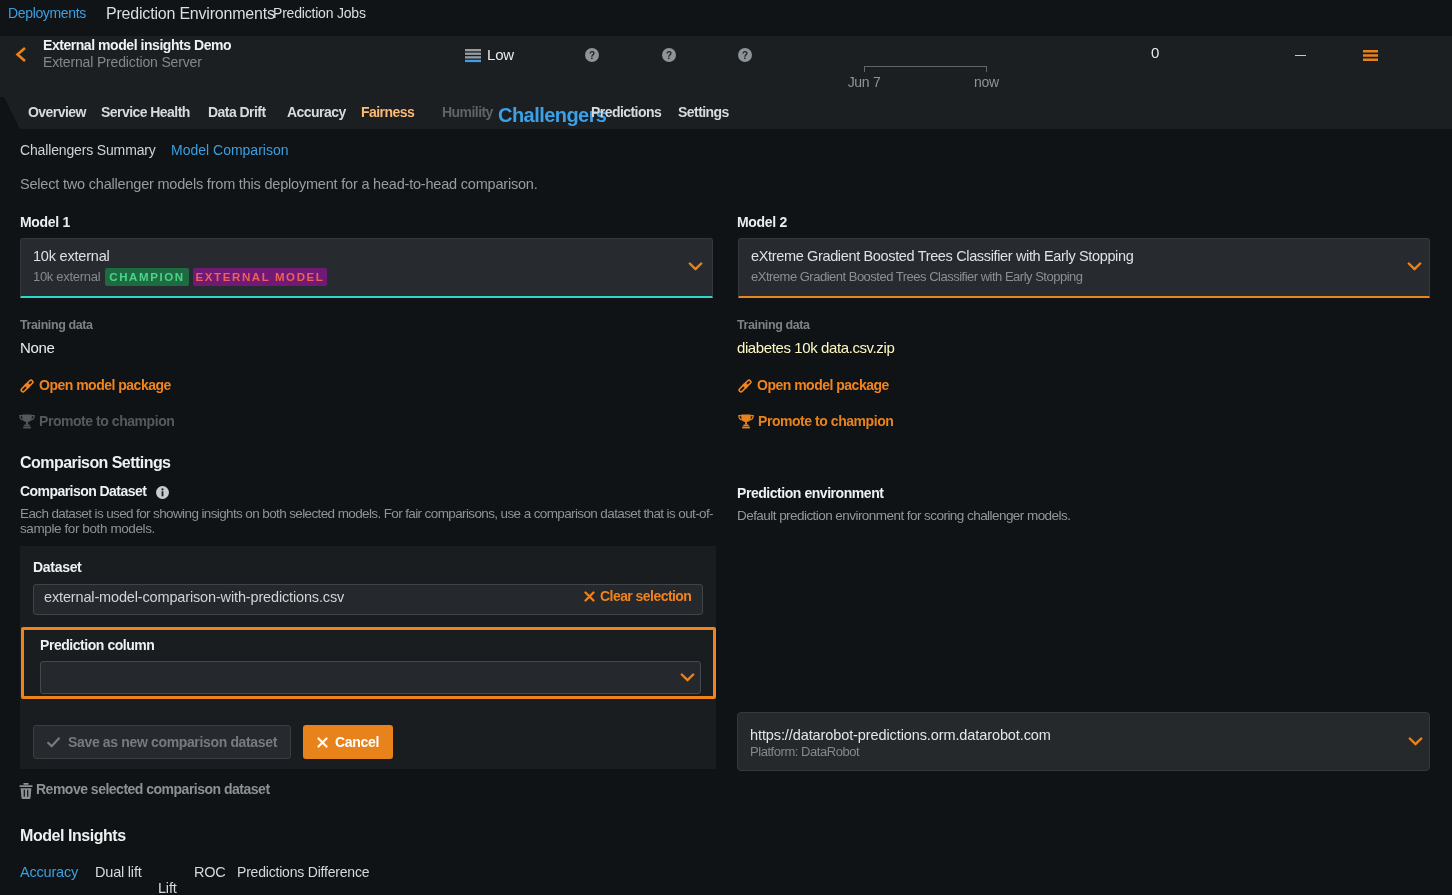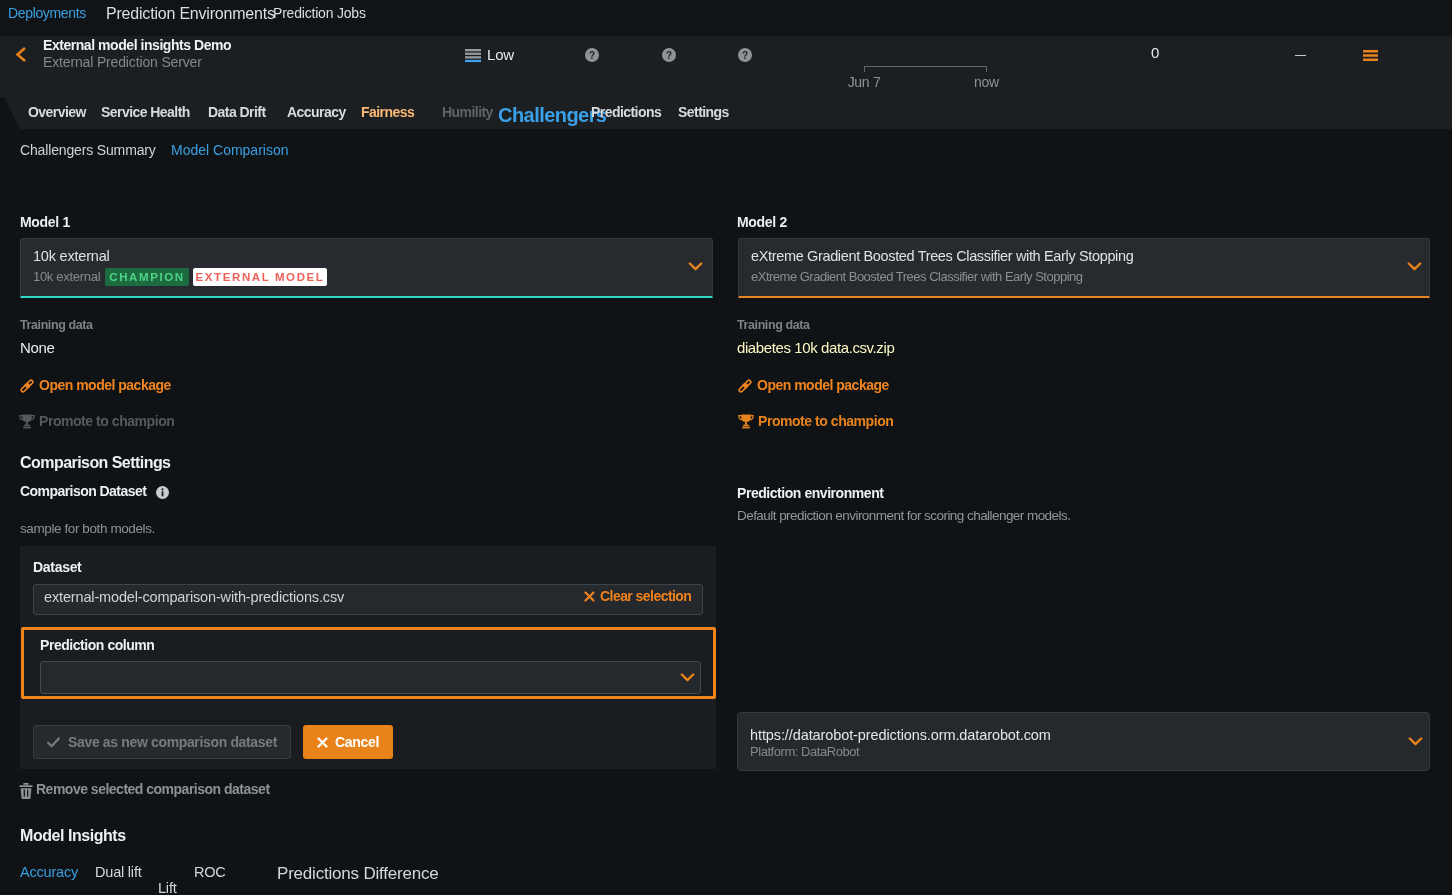--- a/index.html
+++ b/index.html
@@ -66,29 +66,30 @@
   <div class="t b" style="left:208px;top:105px;font-size:14px;letter-spacing:-0.55px;color:#d8dadb;">Data Drift</div>
   <div class="t b" style="left:287px;top:105px;font-size:14px;letter-spacing:-0.55px;color:#d8dadb;">Accuracy</div>
   <div class="t b" style="left:361px;top:105px;font-size:14px;letter-spacing:-0.55px;color:#fdba74;">Fairness</div>
   <div class="t b" style="left:430px;top:105px;font-size:14px;letter-spacing:-0.55px;color:#5e6366;margin-left:12px;">Humility</div>
   <div class="t b" style="left:498px;top:105px;font-size:20px;letter-spacing:-0.55px;color:#3aa0e8;">Challengers</div>
   <div class="t b" style="left:591px;top:105px;font-size:14px;letter-spacing:-0.55px;color:#d8dadb;">Predictions</div>
   <div class="t b" style="left:678px;top:105px;font-size:14px;letter-spacing:-0.55px;color:#d8dadb;">Settings</div>
 
   <div class="t" style="left:20px;top:143px;font-size:14px;letter-spacing:-0.15px;color:#d0d2d3;">Challengers Summary</div>
   <div class="t" style="left:171px;top:143px;font-size:14px;color:#3b9fe0;">Model Comparison</div>
+  <div class="t" style="left:20px;top:177px;font-size:14.5px;letter-spacing:-0.2px;color:#989c9f;">Select two challenger models from this deployment for a head-to-head comparison.</div>
 
   <div class="t b" style="left:20px;top:215px;font-size:14px;letter-spacing:-0.3px;color:#ecedee;">Model 1</div>
   <div class="t b" style="left:737px;top:215px;font-size:14px;letter-spacing:-0.3px;color:#ecedee;">Model 2</div>
 
   <div style="position:absolute;left:20px;top:238px;width:693px;height:60px;background:#272a2f;border:1px solid #34383c;border-bottom:2px solid #2fd8c6;border-radius:3px 3px 0 0;"></div>
   <div class="t" style="left:33px;top:249px;font-size:14.5px;letter-spacing:-0.2px;color:#dfe1e3;">10k external</div>
   <div class="t" style="left:33px;top:270px;font-size:13px;letter-spacing:-0.3px;color:#868a8e;">10k external</div>
   <div class="t b" style="left:105px;top:268px;width:84px;height:18px;line-height:18px;text-align:center;font-size:11.5px;letter-spacing:1.6px;color:#4ed487;background:#1c6b41;border-radius:2px;">CHAMPION</div>
-  <div class="t b" style="left:193px;top:268px;width:134px;height:18px;line-height:18px;text-align:center;font-size:11.5px;letter-spacing:1.6px;color:#ef6157;background:#ffffff;border-radius:2px;">EXTERNAL MODEL</div>
+  <div class="t b" style="left:193px;top:268px;width:134px;height:18px;line-height:18px;text-align:center;font-size:11.5px;letter-spacing:1.6px;color:#ef6157;background:#701a75;border-radius:2px;">EXTERNAL MODEL</div>
   <svg style="left:688px;top:262px;" width="15" height="10" viewBox="0 0 15 10">
     <path d="M1.8,1.5 L7.5,7.2 L13.2,1.5" fill="none" stroke="#e8821c" stroke-width="2.4" stroke-linecap="round" stroke-linejoin="round"></path>
   </svg>
 
   <div style="position:absolute;left:738px;top:238px;width:692px;height:60px;background:#272a2f;border:1px solid #34383c;border-bottom:2px solid #e8871f;border-radius:3px 3px 0 0;"></div>
   <div class="t" style="left:751px;top:249px;font-size:14.5px;letter-spacing:-0.35px;color:#dfe1e3;">eXtreme Gradient Boosted Trees Classifier with Early Stopping</div>
   <div class="t" style="left:751px;top:270px;font-size:13px;letter-spacing:-0.5px;color:#8b8f92;">eXtreme Gradient Boosted Trees Classifier with Early Stopping</div>
   <svg style="left:1407px;top:262px;" width="15" height="10" viewBox="0 0 15 10">
     <path d="M1.8,1.5 L7.5,7.2 L13.2,1.5" fill="none" stroke="#e8821c" stroke-width="2.4" stroke-linecap="round" stroke-linejoin="round"></path>
   </svg>
@@ -130,20 +131,21 @@
   </svg>
   <div class="t b" style="left:758px;top:414px;font-size:14px;letter-spacing:-0.45px;color:#e8821c;">Promote to champion</div>
 
   <div class="t b" style="left:20px;top:455px;font-size:16px;letter-spacing:-0.55px;color:#eff0f1;">Comparison Settings</div>
   <div class="t b" style="left:20px;top:484px;font-size:14px;letter-spacing:-0.55px;color:#eef0f1;">Comparison Dataset</div>
   <svg style="left:156px;top:486px;" width="13" height="13" viewBox="0 0 13 13">
     <circle cx="6.5" cy="6.5" r="6.5" fill="#c9ccce"></circle>
     <circle cx="6.5" cy="3.4" r="1.1" fill="#1a1d20"></circle>
     <rect x="5.6" y="5.3" width="1.8" height="5" fill="#1a1d20"></rect>
   </svg>
+  <div class="t" style="left:20px;top:507px;font-size:13.5px;letter-spacing:-0.62px;color:#8f9296;">Each dataset is used for showing insights on both selected models. For fair comparisons, use a comparison dataset that is out-of-</div>
   <div class="t" style="left:20px;top:521.5px;font-size:13.5px;letter-spacing:-0.4px;color:#8f9296;">sample for both models.</div>
 
   <div style="position:absolute;left:20px;top:546px;width:696px;height:223px;background:#1a1d20;"></div>
   <div class="t b" style="left:33px;top:560px;font-size:14px;letter-spacing:-0.3px;color:#eef0f1;text-align:right;">Dataset</div>
   <div style="position:absolute;left:33px;top:584px;width:670px;height:31px;background:#25282c;border:1px solid #404448;border-radius:3px;"></div>
   <div class="t" style="left:44px;top:590px;font-size:14.5px;letter-spacing:-0.15px;color:#d2d4d6;">external-model-comparison-with-predictions.csv</div>
   <svg style="left:584px;top:591px;" width="11" height="11" viewBox="0 0 11 11">
     <path d="M1.5,1.5 L9.5,9.5 M9.5,1.5 L1.5,9.5" stroke="#f0831c" stroke-width="2.2" stroke-linecap="round"></path>
   </svg>
   <div class="t b" style="left:600px;top:589px;font-size:14px;letter-spacing:-0.55px;color:#f0831c;">Clear selection</div>
@@ -177,21 +179,21 @@
     <rect x="4.7" y="6.7" width="1.2" height="7" fill="#0f1315"></rect>
     <rect x="8.1" y="6.7" width="1.2" height="7" fill="#0f1315"></rect>
   </svg>
   <div class="t b" style="left:36px;top:782px;font-size:14px;letter-spacing:-0.5px;color:#8e9193;">Remove selected comparison dataset</div>
 
   <div class="t b" style="left:20px;top:828px;font-size:16px;letter-spacing:-0.45px;color:#eff0f1;">Model Insights</div>
   <div class="t" style="left:20px;top:865px;font-size:14.5px;letter-spacing:-0.2px;color:#3b9fe0;">Accuracy</div>
   <div class="t" style="left:95px;top:865px;font-size:14.5px;letter-spacing:-0.2px;color:#d6d8d9;">Dual lift</div>
   <div class="t" style="left:158px;top:865px;font-size:14.5px;letter-spacing:-0.2px;color:#d6d8d9;margin-top:16px;">Lift</div>
   <div class="t" style="left:194px;top:865px;font-size:14.5px;letter-spacing:-0.2px;color:#d6d8d9;">ROC</div>
-  <div class="t" style="left:237px;top:865px;font-size:17px;letter-spacing:-0.2px;color:#d6d8d9;margin-left:40px;">Predictions Difference</div>
+  <div class="t" style="left:237px;top:865px;font-size:14px;letter-spacing:-0.2px;color:#d6d8d9;">Predictions Difference</div>
 
   <div class="t b" style="left:737px;top:486px;font-size:14px;letter-spacing:-0.45px;color:#eef0f1;">Prediction environment</div>
   <div class="t" style="left:737px;top:509px;font-size:13.5px;letter-spacing:-0.55px;color:#94979a;">Default prediction environment for scoring challenger models.</div>
   <div style="position:absolute;left:737px;top:712px;width:693px;height:59px;background:#26292b;border:1px solid #35393d;border-radius:4px;"></div>
   <div class="t" style="left:750px;top:727.5px;font-size:14.5px;letter-spacing:-0.1px;color:#e4e6e7;">https://datarobot-predictions.orm.datarobot.com</div>
   <div class="t" style="left:750px;top:745px;font-size:13px;letter-spacing:-0.45px;color:#85888b;">Platform: DataRobot</div>
   <svg style="left:1408px;top:737px;" width="15" height="10" viewBox="0 0 15 10">
     <path d="M1.8,1.5 L7.5,7.2 L13.2,1.5" fill="none" stroke="#e8821c" stroke-width="2.4" stroke-linecap="round" stroke-linejoin="round"></path>
   </svg>
 </div>

